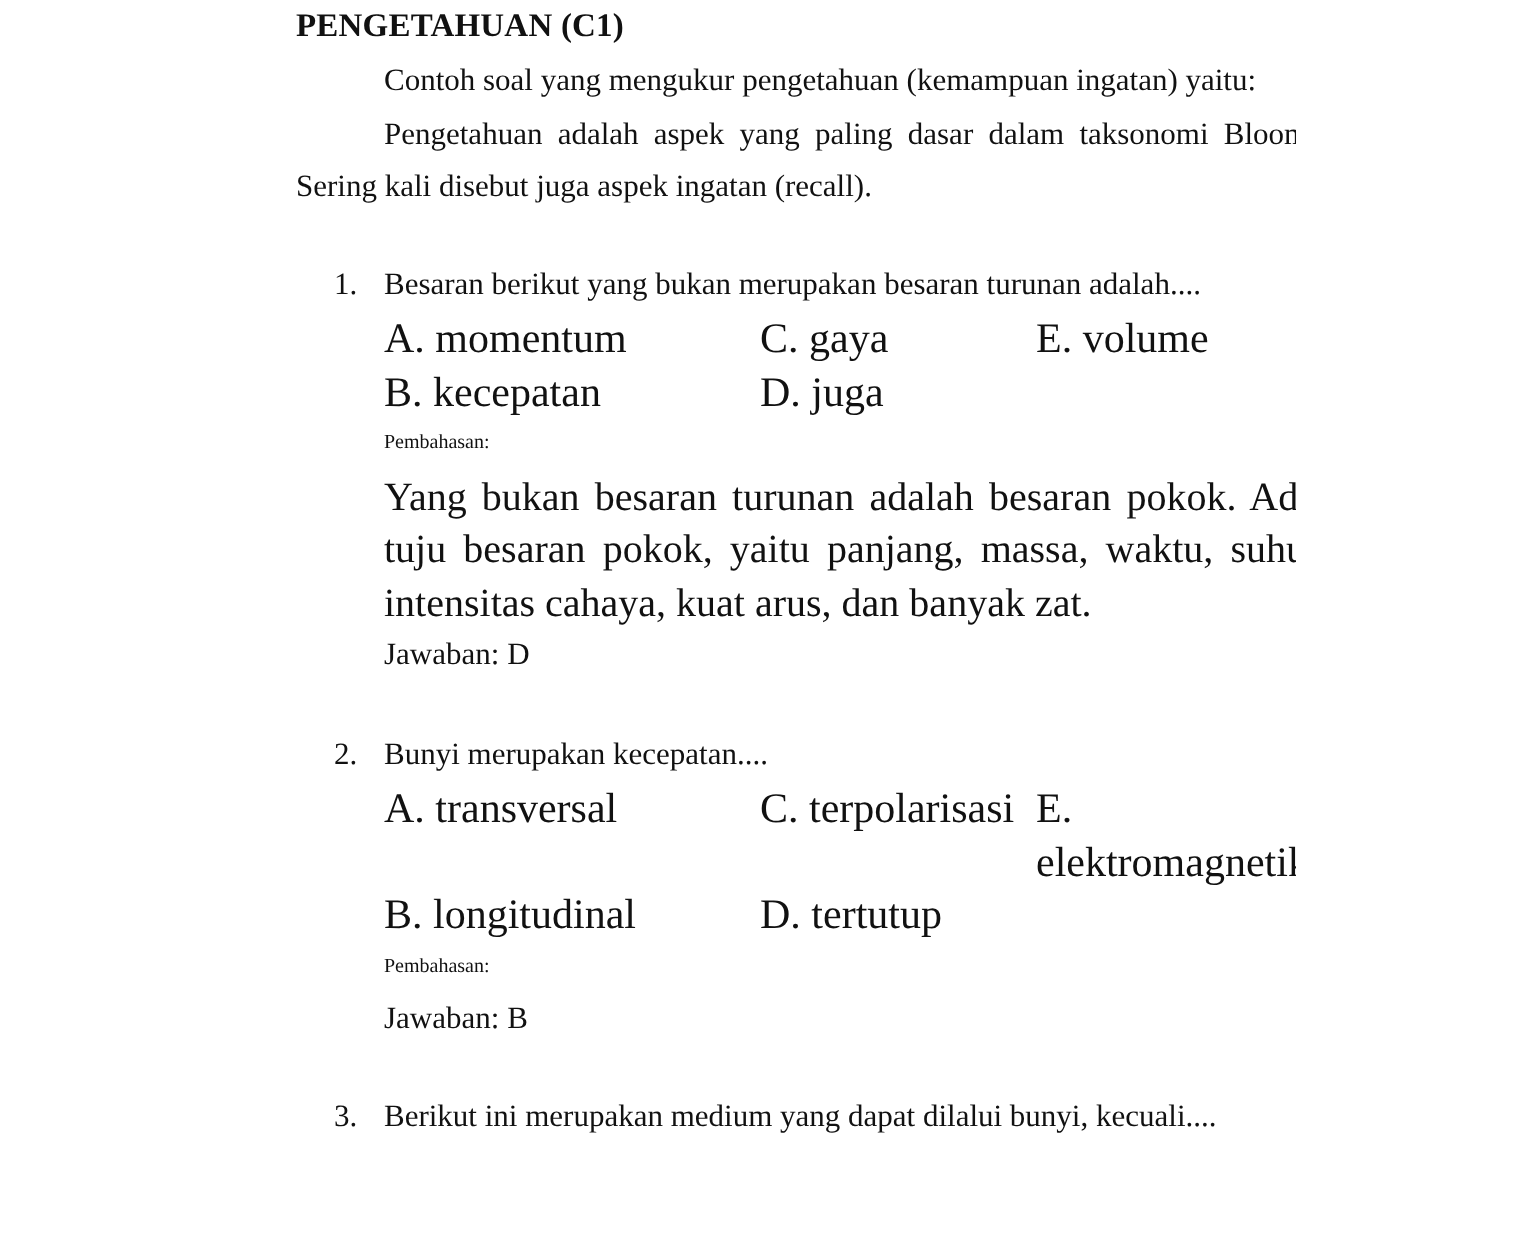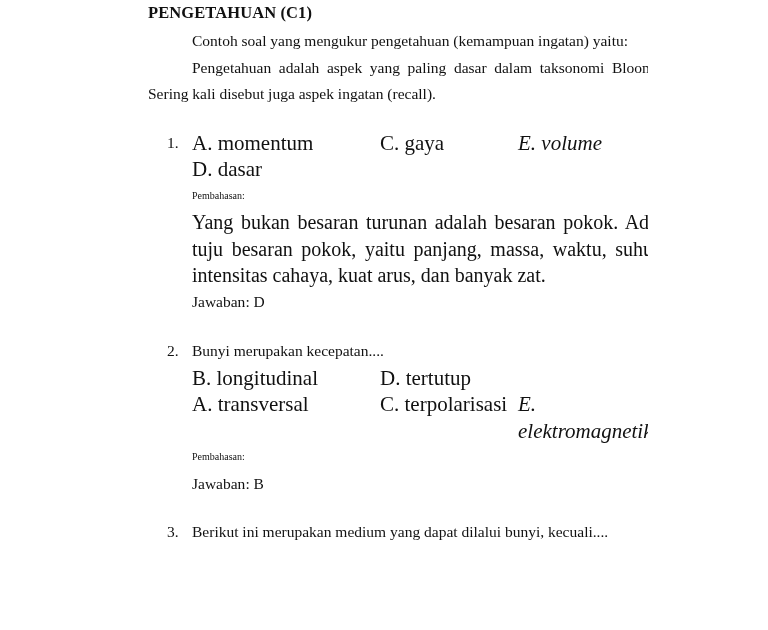--- a/index.html
+++ b/index.html
@@ -71,21 +71,21 @@
   .options {
     margin: 0;
   }
   .opt-row {
     display: flex;
     font-size: 21px;
     line-height: 26.5px;
   }
   .opt-col-1 { width: 188px; flex: 0 0 188px; }
   .opt-col-2 { width: 138px; flex: 0 0 138px; }
-  .opt-col-3 { flex: 1 1 auto; font-style: italic; }
+  .opt-col-3 { flex: 1 1 auto; }
 
   .label-line {
     font-size: 10px;
     line-height: 26.5px;
   }
 
   .explain {
     font-size: 20px;
     line-height: 26.5px;
     text-align: justify;
@@ -105,56 +105,58 @@
   <div class="content">
 
     <h1 class="doc-title">PENGETAHUAN (C1)</h1>
 
     <p class="para">Contoh soal yang mengukur pengetahuan (kemampuan ingatan) yaitu:</p>
 
     <p class="para">Pengetahuan adalah aspek yang paling dasar dalam taksonomi Bloom. Sering kali disebut juga aspek ingatan (recall).</p>
 
     <div class="q-block" style="margin-top:22px;">
       <div class="q-num">1.</div>
+      <div class="q-stem">Besaran berikut yang bukan merupakan besaran turunan adalah....</div>
 
       <div class="options">
         <div class="opt-row">
           <div class="opt-col-1">A. momentum</div>
           <div class="opt-col-2">C. gaya</div>
           <div class="opt-col-3">E. volume</div>
         </div>
         <div class="opt-row">
-          <div class="opt-col-2">D. dasar</div>
+          <div class="opt-col-1">B. kecepatan</div>
+          <div class="opt-col-2">D. juga</div>
           <div class="opt-col-3"></div>
         </div>
       </div>
 
       <div class="label-line">Pembahasan:</div>
 
       <p class="explain">Yang bukan besaran turunan adalah besaran pokok. Ada tuju besaran pokok, yaitu panjang, massa, waktu, suhu, intensitas cahaya, kuat arus, dan banyak zat.</p>
 
       <div class="answer-line">
         <span class="answer-label">Jawaban</span><span>: </span><span>D</span>
       </div>
     </div>
 
     <div class="q-block" style="margin-top:23px;">
       <div class="q-num">2.</div>
       <div class="q-stem">Bunyi merupakan kecepatan....</div>
 
       <div class="options">
         <div class="opt-row">
+          <div class="opt-col-1">A. transversal</div>
+          <div class="opt-col-2">C. terpolarisasi</div>
+          <div class="opt-col-3">E. elektromagnetik</div>
+        </div>
+        <div class="opt-row">
           <div class="opt-col-1">B. longitudinal</div>
           <div class="opt-col-2">D. tertutup</div>
           <div class="opt-col-3"></div>
-        </div>
-        <div class="opt-row">
-          <div class="opt-col-1">A. transversal</div>
-          <div class="opt-col-2">C. terpolarisasi</div>
-          <div class="opt-col-3">E. elektromagnetik</div>
         </div>
       </div>
 
       <div class="label-line">Pembahasan:</div>
 
 
       <div class="answer-line">
         <span class="answer-label">Jawaban</span><span>: </span><span>B</span>
       </div>
     </div>

